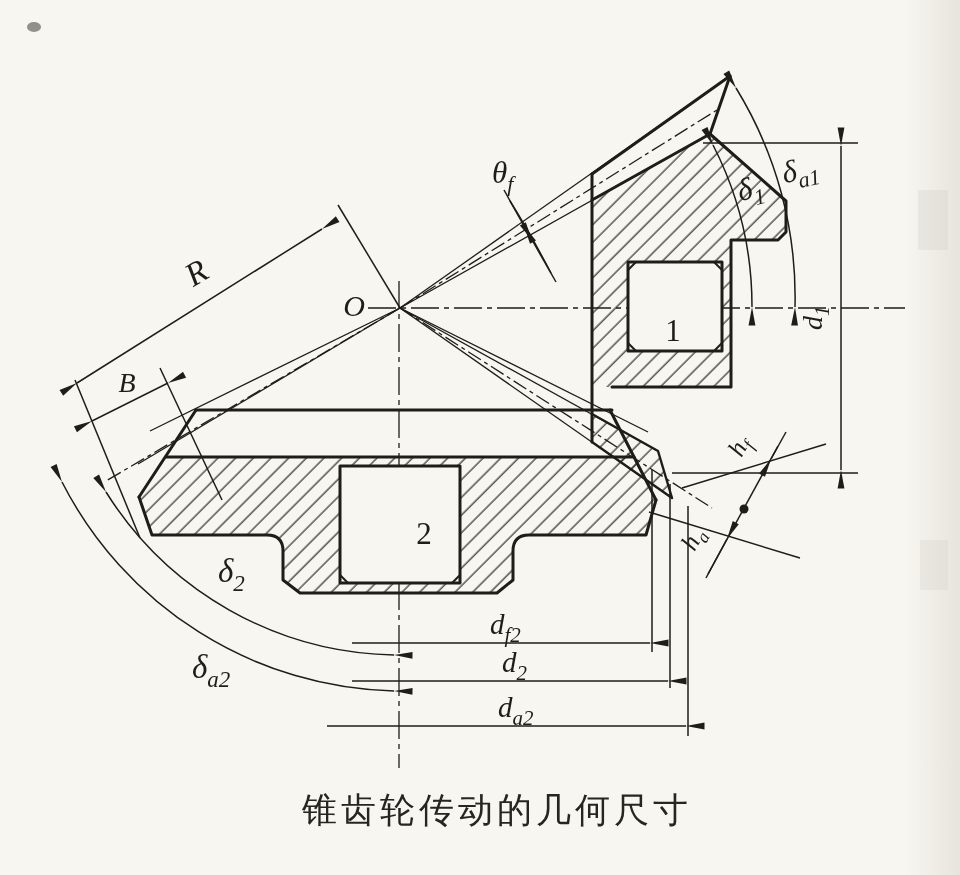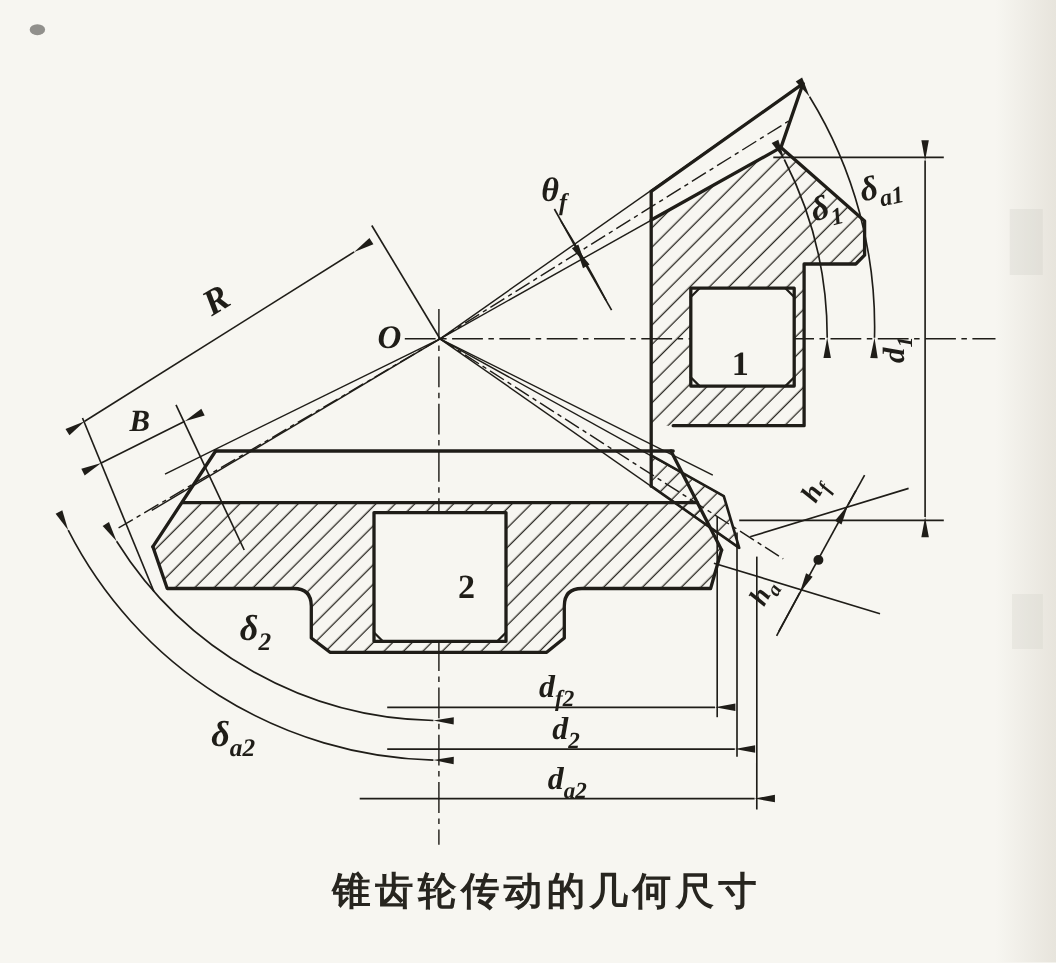--- a/index.html
+++ b/index.html
@@ -1,17 +1,17 @@
 <!DOCTYPE html>
 <html><head>
 <meta charset="utf-8">
 <style>
   html,body{margin:0;padding:0;width:960px;height:875px;overflow:hidden;}
   body{background:#f7f6f1;font-family:"Liberation Serif", serif;}
-  #stage{position:absolute;left:0;top:0;width:960px;height:875px;font-weight:bold;}
+  #stage{position:absolute;left:0;top:0;width:960px;height:875px;}
   svg text{fill:#1f1d18;}
   .lbl{font-style:italic;font-family:"Liberation Serif", serif;}
   .num{font-style:normal;font-family:"Liberation Serif", serif;}
   .caption{font-style:normal;font-family:"Liberation Serif", serif;letter-spacing:4px;fill:#27251f;}
 </style>
 </head>
 <body>
 
 <div id="stage">
 <svg width="960" height="875" viewBox="0 0 960 875">

